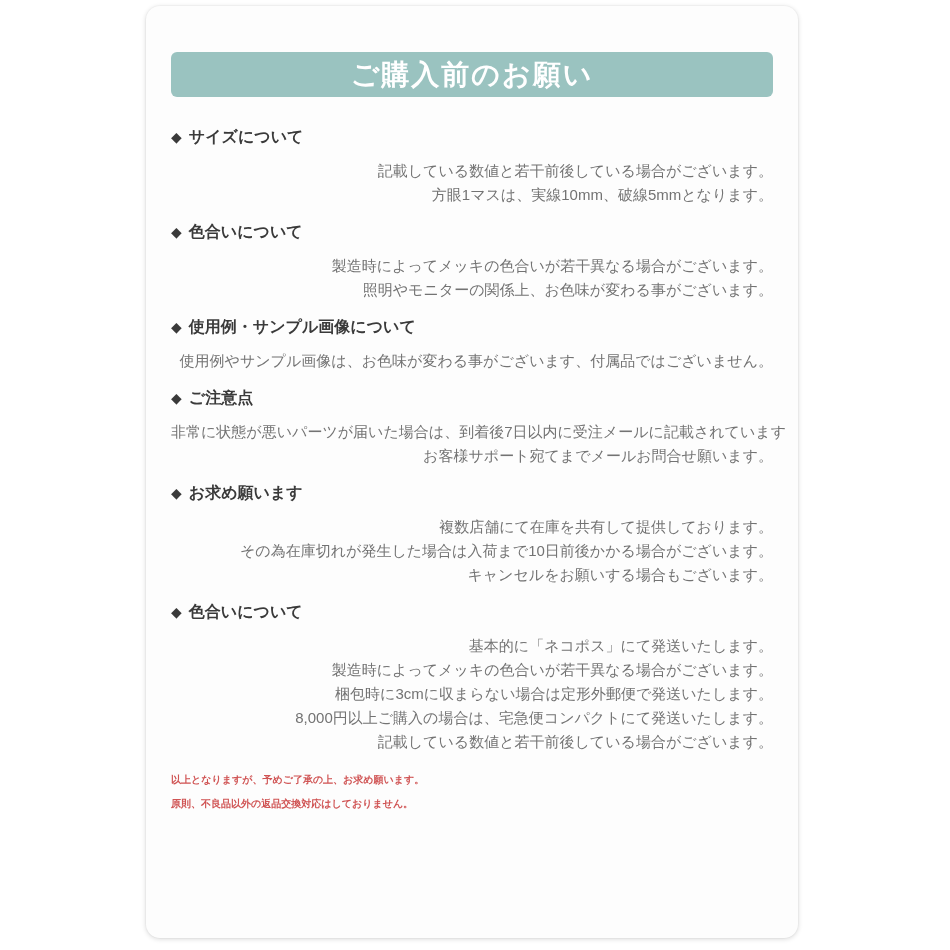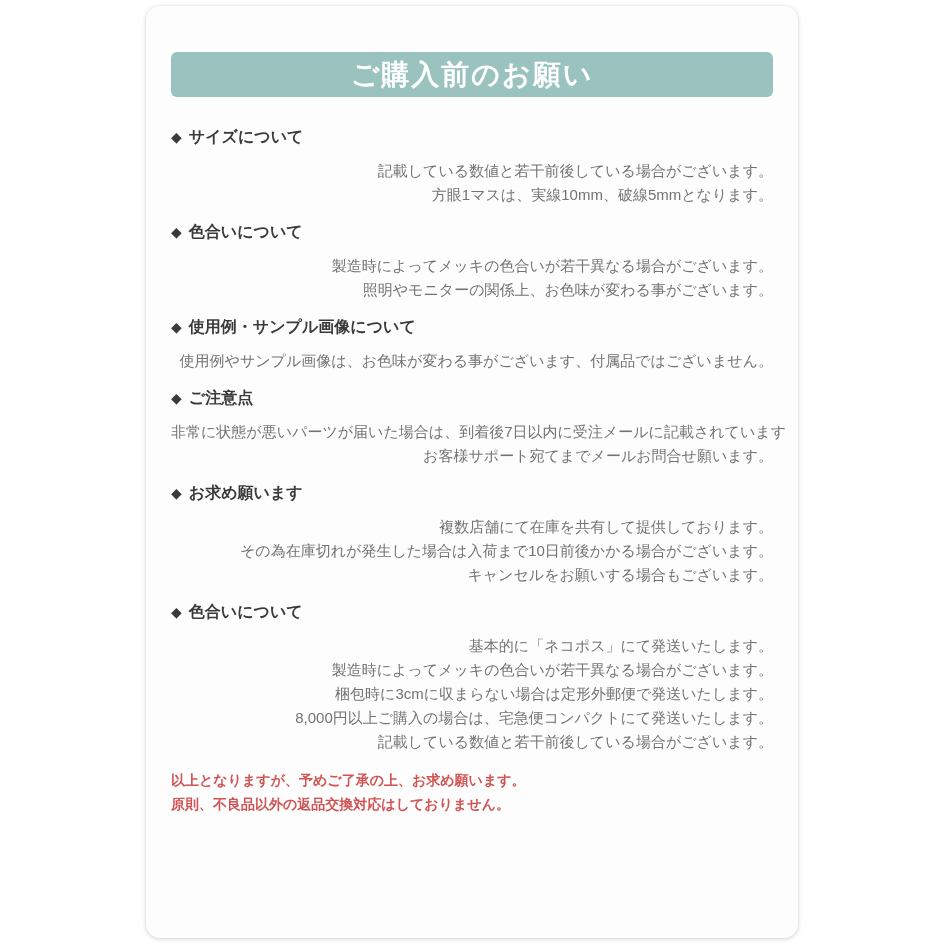--- a/index.html
+++ b/index.html
@@ -58,21 +58,21 @@
   .para {
     margin-top: 10px;
     font-size: 15px;
     line-height: 24px;
     color: #737373;
     text-align: right;
   }
   .para .line { white-space: nowrap; }
   .footer-warning {
     margin-top: 14px;
-    font-size: 14px;
+    font-size: 10px;
     line-height: 24px;
     font-weight: bold;
     color: #d05454;
   }
 </style>
 </head>
 <body>
 
 <div class="viewport">
   <div class="card">

